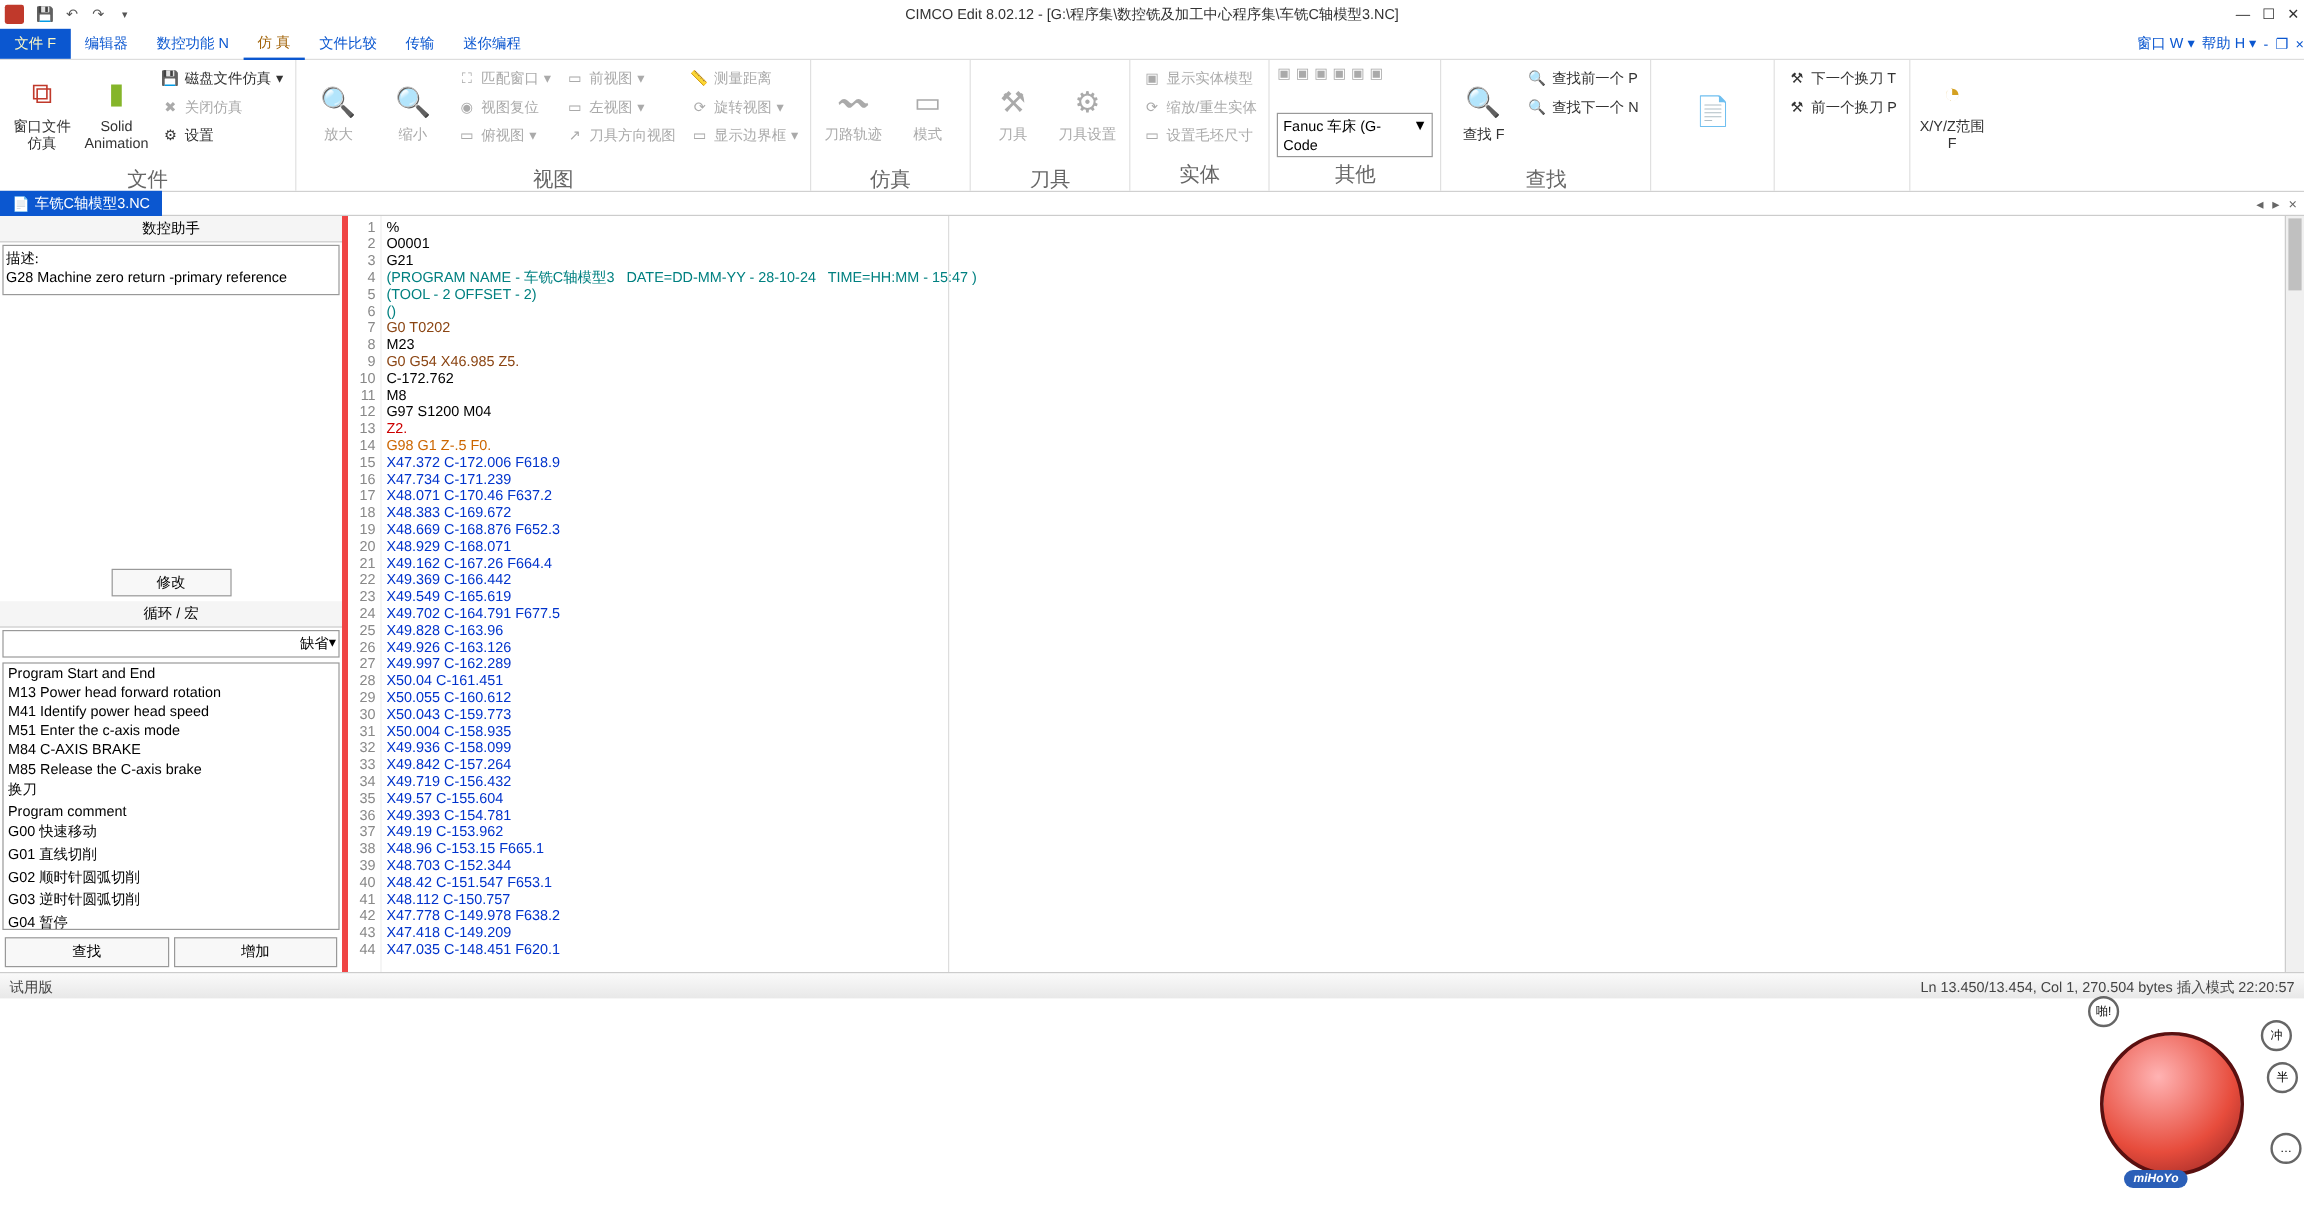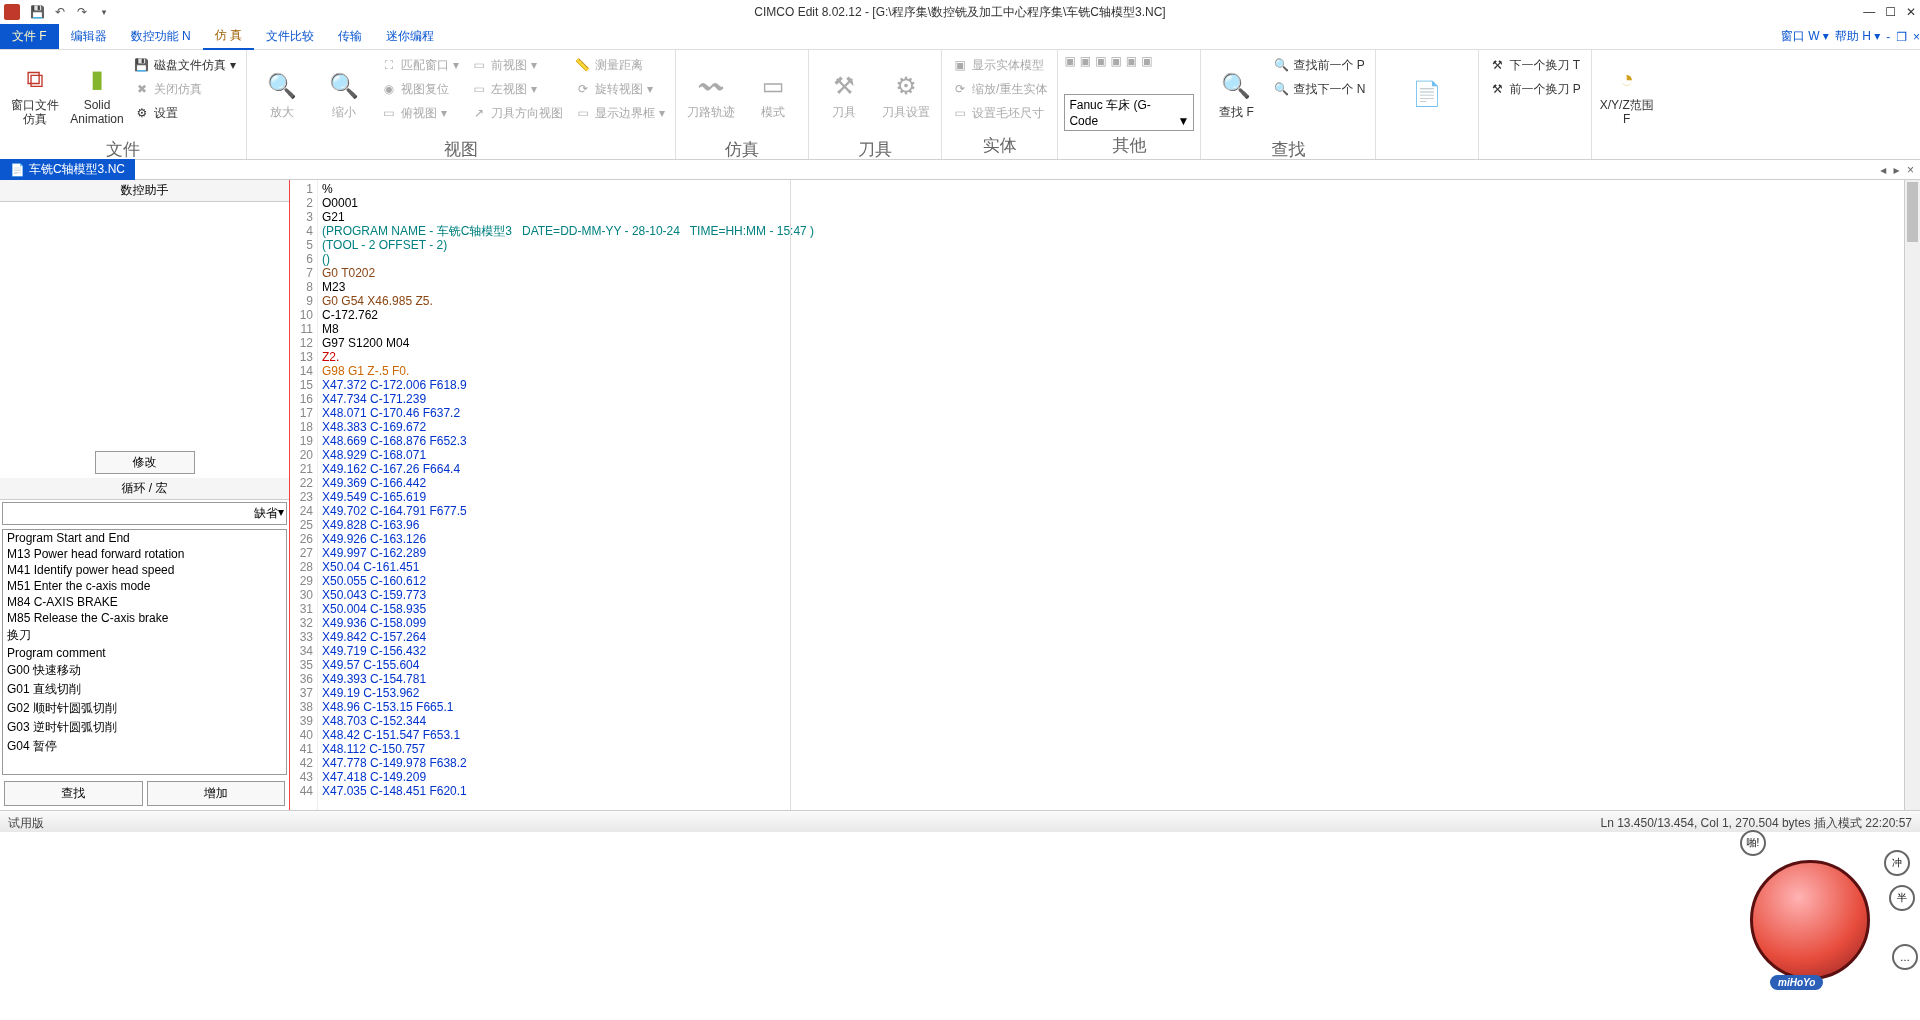--- a/index.html
+++ b/index.html
@@ -19,26 +19,26 @@
 .rgroup{border-right:1px solid #e0e0e0;padding:4px 6px 2px;display:flex;flex-direction:column}
 .rgroup .body{flex:1;display:flex;gap:4px;align-items:flex-start}
 .rgroup .label{text-align:center;color:#666;font-size:17px;padding-top:2px}
 .bigbtn{display:flex;flex-direction:column;align-items:center;justify-content:center;width:58px;height:82px;padding:2px;color:#333;text-align:center;line-height:1.2}
 .bigbtn.dis{color:#aaa}
 .bigbtn .ic{width:32px;height:32px;display:flex;align-items:center;justify-content:center;font-size:24px;margin-bottom:2px}
 .smallbtn{display:flex;align-items:center;gap:4px;height:22px;padding:0 4px;color:#333;white-space:nowrap}
 .smallbtn.dis{color:#aaa}
 .smallbtn .ic{width:16px;height:16px;display:inline-flex;align-items:center;justify-content:center}
 .vcol{display:flex;flex-direction:column;gap:2px}
-.combo{border:1px solid #999;padding:2px 4px;background:#fff;width:130px;display:flex;align-items:flex-end;justify-content:space-between}
+.combo{border:1px solid #999;padding:2px 4px;background:#fff;width:130px;display:flex;align-items:flex-start;justify-content:space-between}
 .doc-tab-bar{height:20px;background:#fff;display:flex;align-items:center;border-bottom:1px solid #ccc;position:relative}
 .doc-tab{background:#0b57d0;color:#fff;padding:2px 10px;display:flex;align-items:center;gap:4px;font-size:11px}
 .doc-tab-bar .rbtns{margin-left:auto;color:#666;padding-right:4px;letter-spacing:2px}
 .workspace{display:flex;height:630px}
-.leftpanel{width:290px;border-right:1px solid #ef4444;display:flex;flex-direction:column}
+.leftpanel{width:290px;border-right:5px solid #ef4444;display:flex;flex-direction:column}
 .panel-title{background:#f5f5f5;border-bottom:1px solid #ccc;text-align:center;padding:2px;font-size:12px}
 .desc-box{border:1px solid #999;margin:2px;padding:2px;height:42px;font-family:monospace;font-size:11px;overflow:hidden}
 .desc-box .lbl{font-family:"SimSun"}
 .filler{flex:1}
 .modbtn{border:1px solid #999;background:#f8f8f8;width:100px;margin:4px auto;text-align:center;padding:2px;display:block}
 .sel{border:1px solid #999;margin:2px;padding:2px;background:#fff;display:flex;justify-content:flex-end}
 .listbox{border:1px solid #999;margin:2px;flex:1;overflow-y:auto;font-family:monospace;font-size:11px}
 .listbox div{padding:1px 4px;white-space:nowrap}
 .btnrow{display:flex;gap:4px;margin:4px}
 .btnrow button{flex:1;border:1px solid #999;background:#f8f8f8;padding:3px}
@@ -297,20 +297,24 @@
   <div class="doc-tab">
     <span>📄</span>
     <span>车铣C轴模型3.NC</span>
   </div>
   <div class="rbtns">◂ ▸ ×</div>
 </div>
 
 <div class="workspace">
   <div class="leftpanel">
     <div class="panel-title">数控助手</div>
+    <div class="desc-box">
+      <div class="lbl">描述:</div>
+      <div>G28 Machine zero return -primary reference</div>
+    </div>
     <div class="filler"></div>
     <button class="modbtn">修改</button>
 
     <div class="panel-title">循环 / 宏</div>
     <div class="sel">
         <span>缺省</span>
         <span>▾</span>
       </div>
     <div class="listbox" id="macro-list">
         <div>Program Start and End</div>

